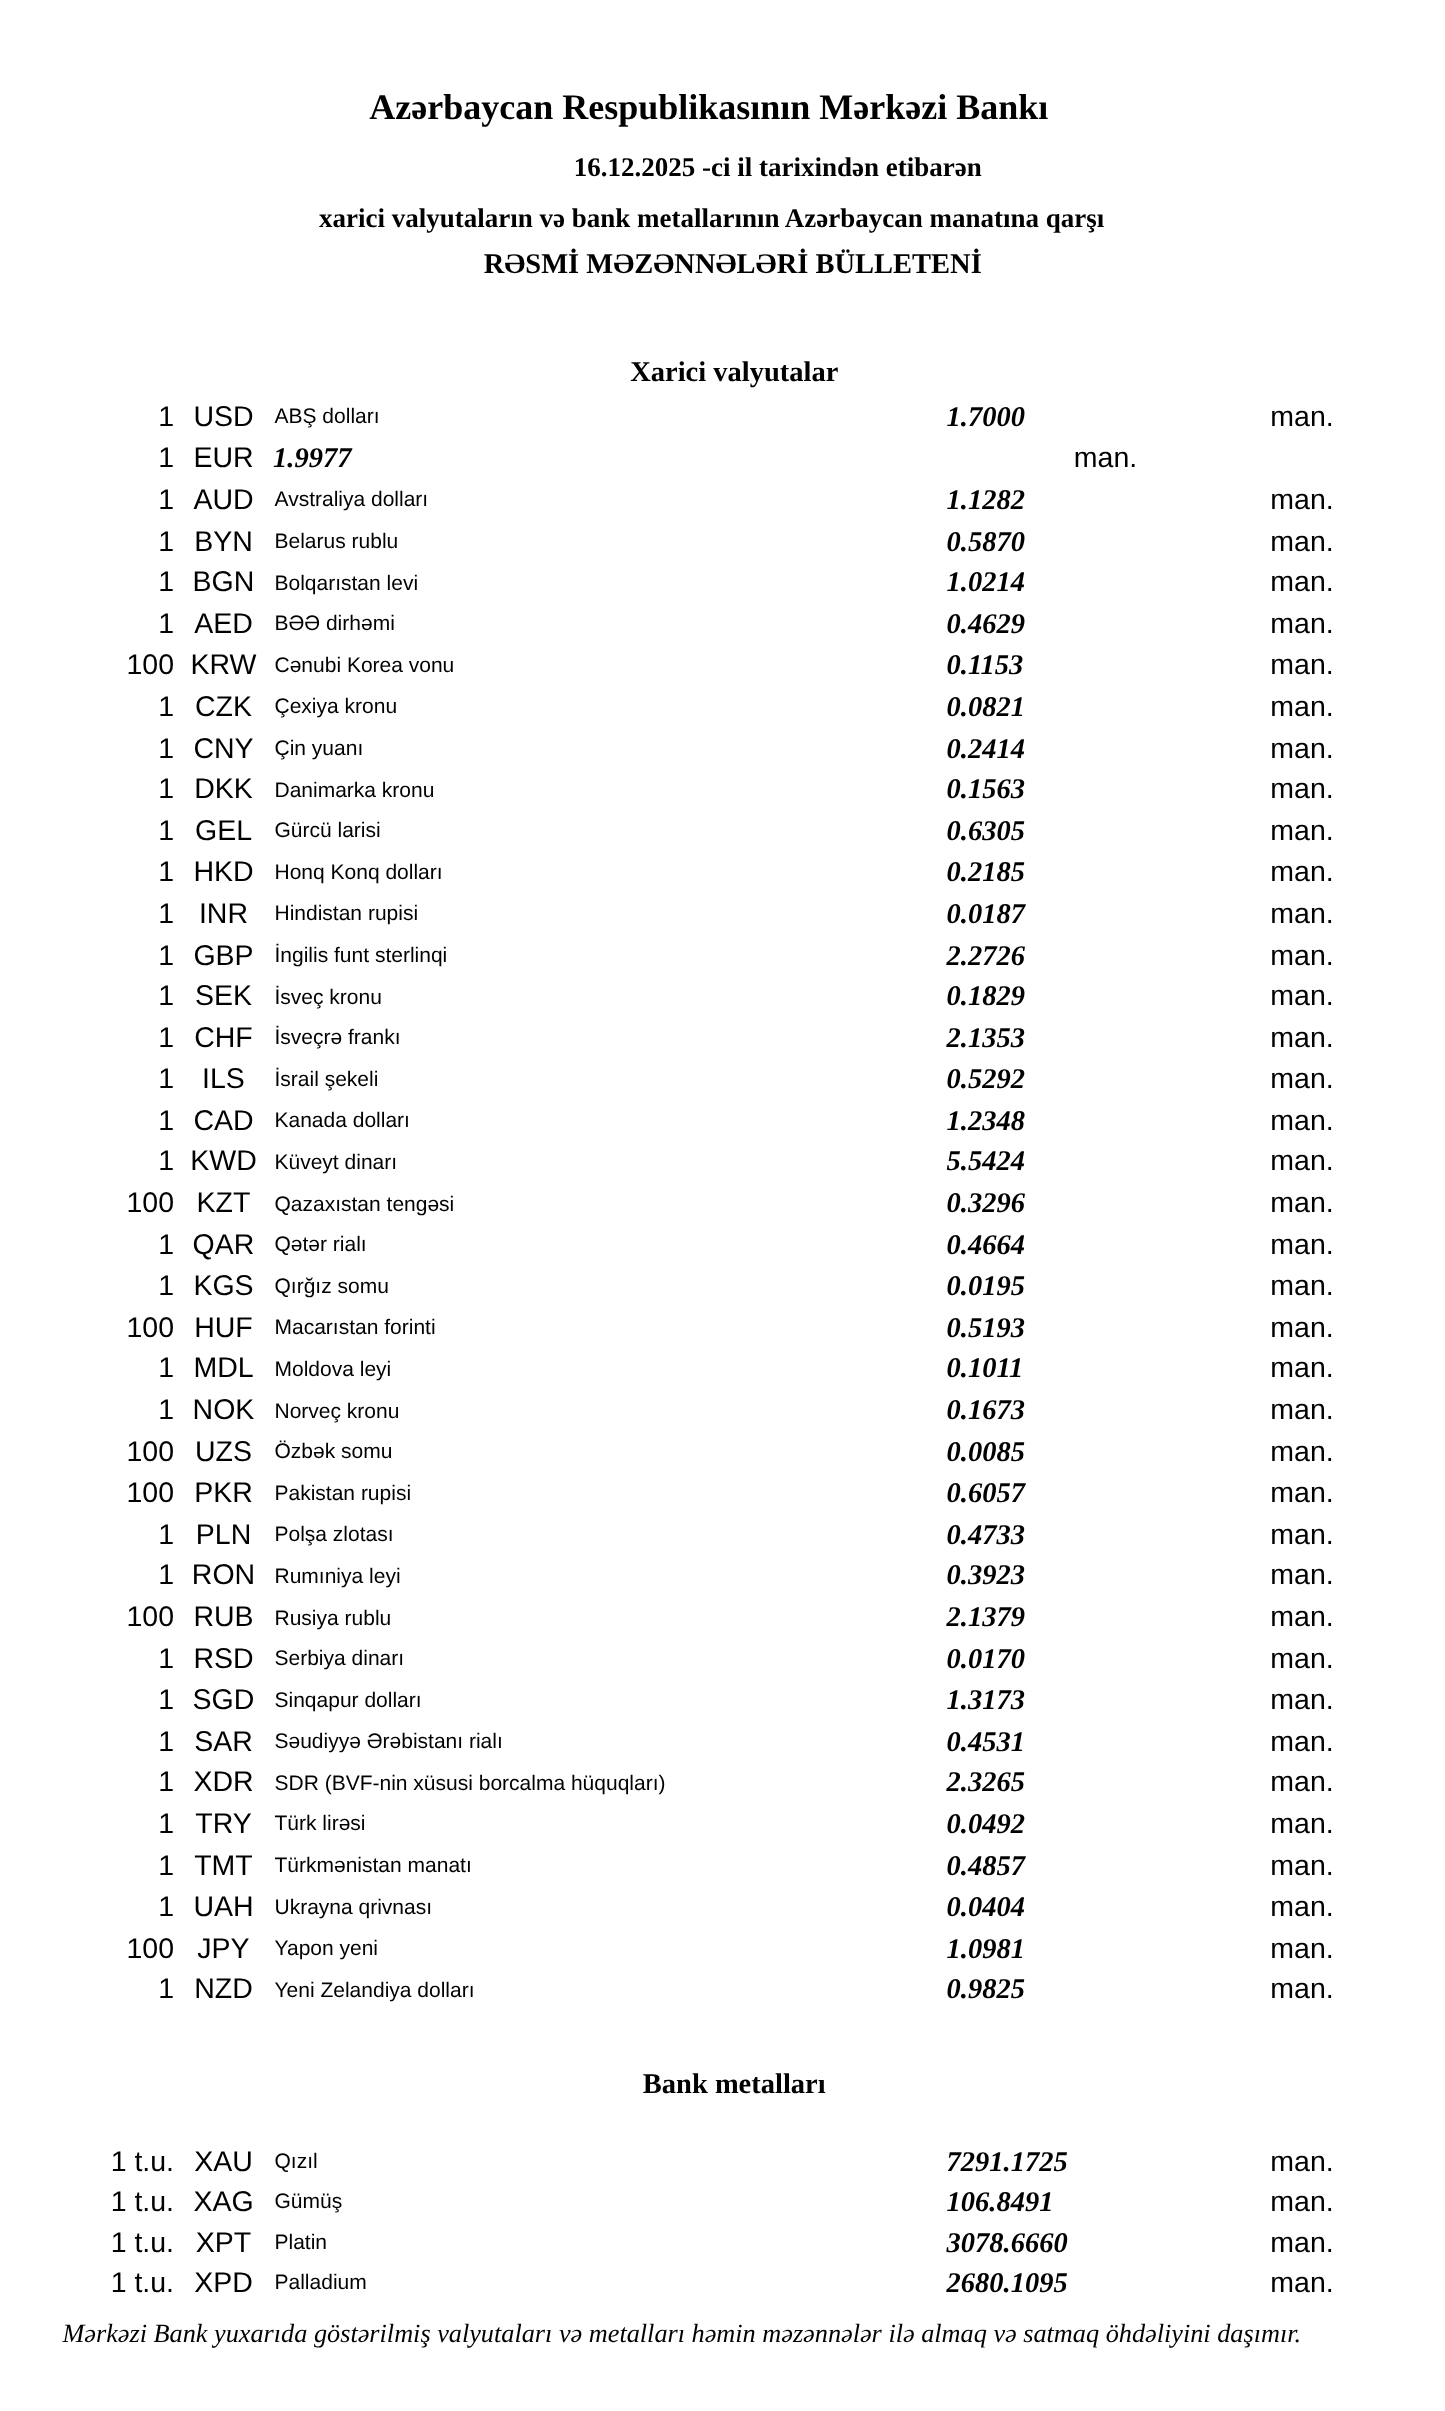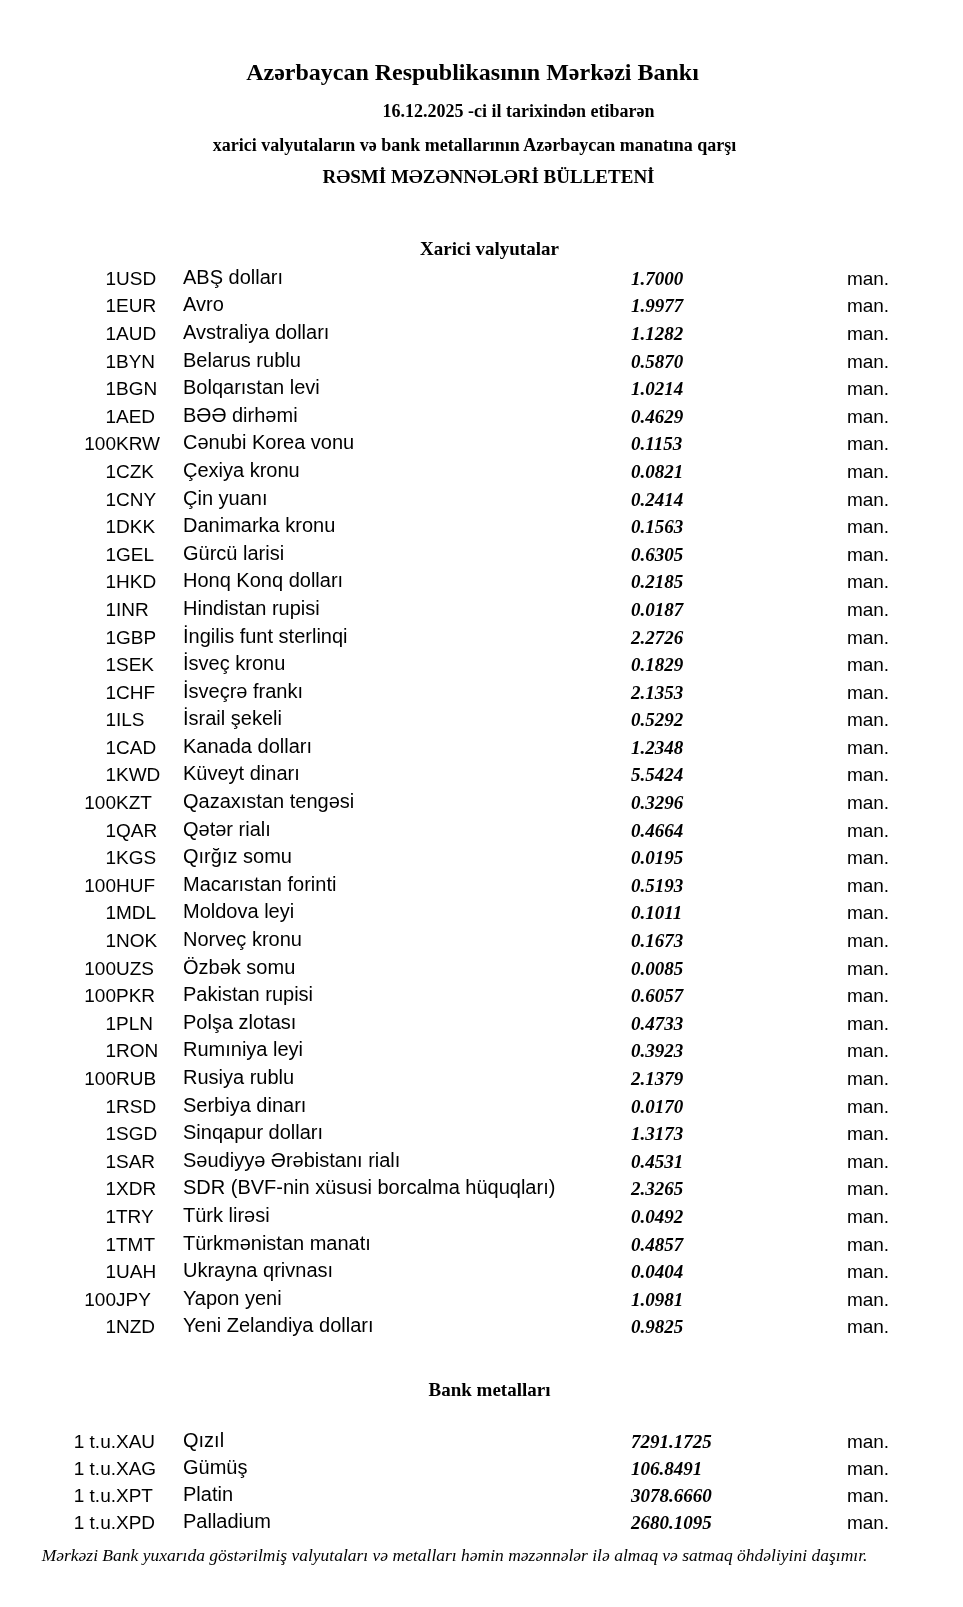--- a/index.html
+++ b/index.html
@@ -28,22 +28,22 @@
   }
   .rates{position:absolute;left:60px;width:833px;}
   .row{
     display:grid;
     grid-template-columns:56px 66px 449px 200px 62px;
     align-items:center;
   }
   .row-curr{height:27.6px;}
   .row-metal{height:27px;}
   .qty {text-align:right; font-size:19px;}
-  .code{font-size:19px;}
-  .name{text-align:left;  font-size:20px;padding-left:1px;position:relative;top:-1.5px;white-space:nowrap;}
+  .code{text-align:center;font-size:19px;}
+  .name{text-align:left;  font-size:14px;padding-left:1px;position:relative;top:-1.5px;white-space:nowrap;}
   .rate{
     font-family:"Liberation Serif", serif;
     font-style:italic;font-weight:bold;font-size:19px;
   }
   .unit{text-align:center;font-size:19px;padding-left:12px;}
 </style>
 </head>
 <body>
 
 <div class="page">
@@ -57,21 +57,20 @@
       <div class="row row-curr">
         <span class="qty">1</span>
         <span class="code">USD</span>
         <span class="name">ABŞ dolları</span>
         <span class="rate">1.7000</span>
         <span class="unit">man.</span>
       </div>
       <div class="row row-curr">
         <span class="qty">1</span>
         <span class="code">EUR</span>
-        <span class="name">Avro</span>
         <span class="rate">1.9977</span>
         <span class="unit">man.</span>
       </div>
       <div class="row row-curr">
         <span class="qty">1</span>
         <span class="code">AUD</span>
         <span class="name">Avstraliya dolları</span>
         <span class="rate">1.1282</span>
         <span class="unit">man.</span>
       </div>

